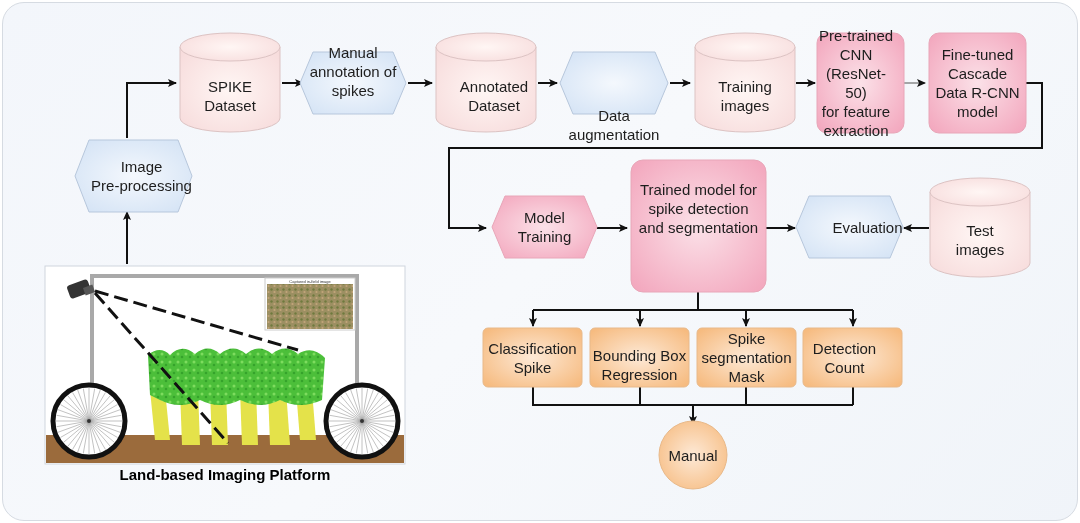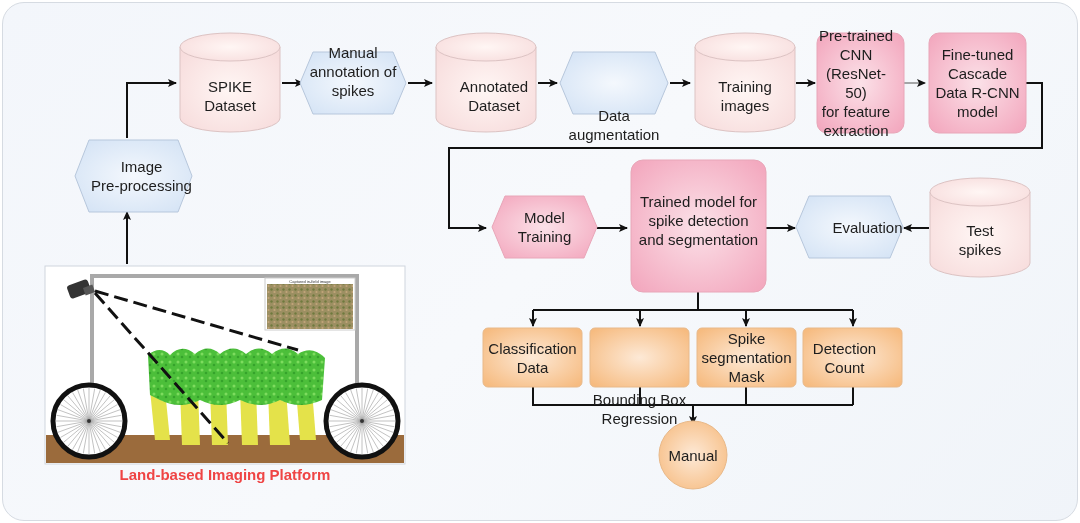--- a/index.html
+++ b/index.html
@@ -2,21 +2,21 @@
 <html><head>
 <meta charset="utf-8">
 <style>
   html, body { margin: 0; padding: 0; }
   body { width: 1080px; height: 523px; background: #ffffff; font-family: "Liberation Sans", sans-serif; overflow: hidden; position: relative; }
   .panel { position: absolute; left: 2px; top: 2px; width: 1074px; height: 517px; border: 1px solid #d6dbe2; border-radius: 22px;
     background: linear-gradient(135deg, #f3f6fb 0%, #f7f9fc 50%, #f0f4f9 100%); }
   svg#dia { position: absolute; left: 0; top: 0; }
   .node-text { position: absolute; display: flex; align-items: center; justify-content: center; text-align: center;
     font-size: 15px; line-height: 19px; color: #1d1d1d; white-space: pre-line; }
-  .caption { position: absolute; left: 45px; top: 466px; width: 360px; text-align: center; font-weight: bold; font-size: 15px; color: #ef4444; }
+  .caption { position: absolute; left: 45px; top: 466px; width: 360px; text-align: center; font-weight: bold; font-size: 15px; color: #000000; }
   .photo-cap { position: absolute; font-size: 4px; color: #333; text-align: center; }
 </style>
 </head>
 <body>
 
 <div class="panel"></div>
 
 <svg id="dia" width="1080" height="523">
   <defs>
     <marker id="ah" markerWidth="10" markerHeight="10" refX="8" refY="5" orient="auto" markerUnits="userSpaceOnUse">
@@ -249,29 +249,29 @@
 CNN
 (ResNet-50)
 for feature
 extraction</div>
 <div class="node-text" style="left:929px;top:33px;width:97px;height:100px;">Fine-tuned
 Cascade
 Data R-CNN
 model</div>
 <div class="node-text" style="left:492px;top:196px;width:105px;height:62px;">Model
 Training</div>
-<div class="node-text" style="left:631px;top:160px;width:135px;height:132px;align-items:flex-start;padding-top:32px;box-sizing:border-box;">Trained model for
+<div class="node-text" style="left:631px;top:160px;width:135px;height:132px;align-items:flex-start;padding-top:20px;box-sizing:border-box;">Trained model for
 spike detection
 and segmentation</div>
 <div class="node-text" style="left:814px;top:196px;width:107px;height:62px;">Evaluation</div>
 <div class="node-text" style="left:930px;top:204px;width:100px;height:72px;">Test
-spikes</div>
+images</div>
 <div class="node-text" style="left:483px;top:328px;width:99px;height:59px;">Classification
-Data</div>
-<div class="node-text" style="left:590px;top:328px;width:99px;height:74px;margin-top:44px;">Bounding Box
+Spike</div>
+<div class="node-text" style="left:590px;top:328px;width:99px;height:74px;">Bounding Box
 Regression</div>
 <div class="node-text" style="left:697px;top:328px;width:99px;height:59px;">Spike
 segmentation
 Mask</div>
 <div class="node-text" style="left:803px;top:328px;width:83px;height:59px;">Detection
 Count</div>
 <div class="node-text" style="left:659px;top:421px;width:68px;height:68px;">Manual</div>
 
 <div class="photo-cap" style="left:265px;top:279px;width:90px;">Captured in-field image</div>
 <div class="caption">Land-based Imaging Platform</div>

